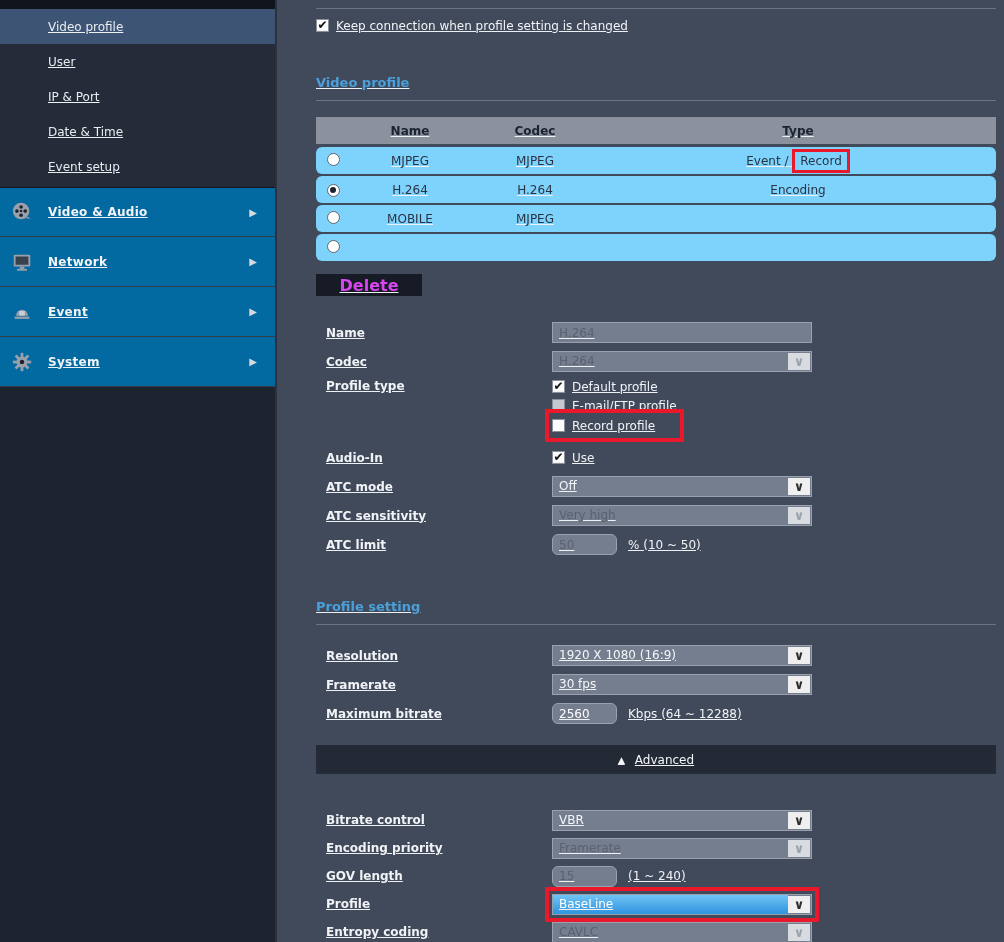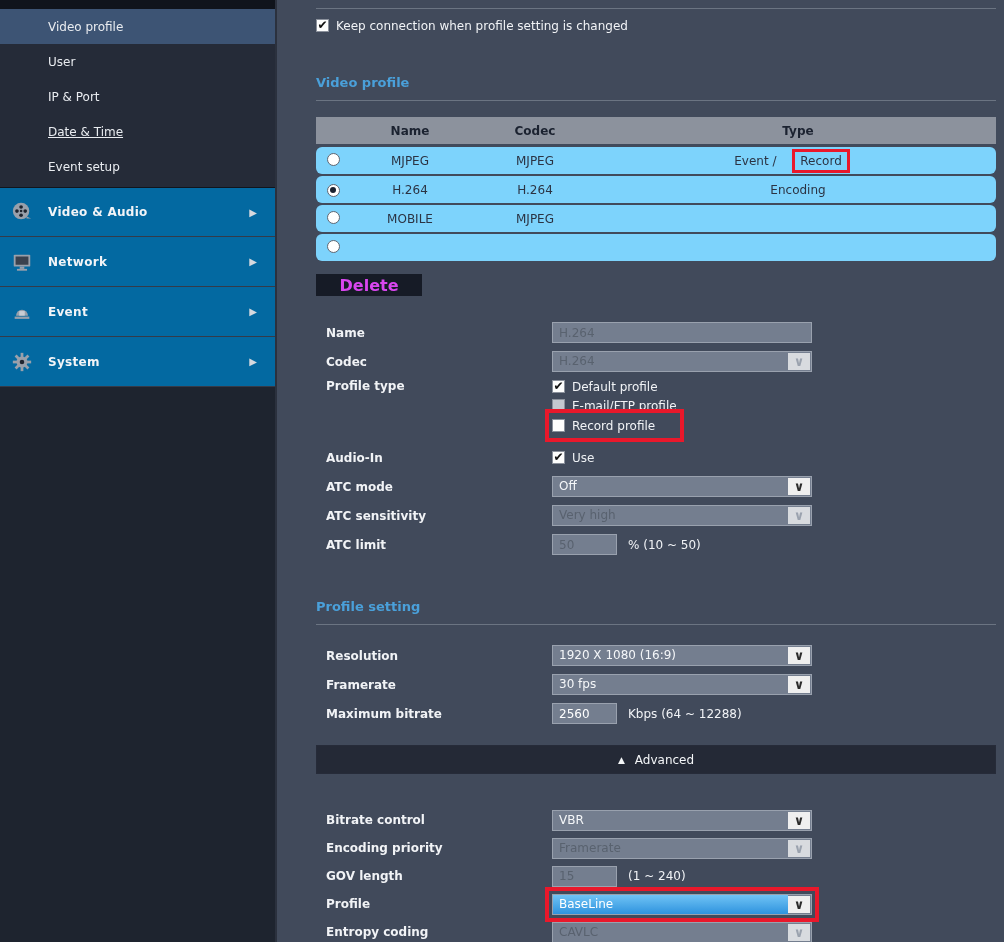--- a/index.html
+++ b/index.html
@@ -1,21 +1,21 @@
 <!DOCTYPE html>
 <html><head>
 <meta charset="utf-8">
 <style>
   * { margin:0; padding:0; box-sizing:border-box; }
   html,body { width:1004px; height:942px; overflow:hidden; }
   body {
     font-family:"DejaVu Sans","Liberation Sans",sans-serif;
     font-size:12px; background:#414a5b; color:#eef1f4;
   }
-  .app { display:flex; width:1004px; height:942px; }
+  .app { display:flex; width:1004px; height:942px;text-decoration:underline; }
 
   
   .sidebar { width:277px; flex:0 0 277px; background:#1e242f; border-right:2px solid #2b313e; display:flex; flex-direction:column; }
   .sb-topbar { height:9px; background:#10141c; }
   .submenu { background:#252b38; padding-bottom:3px; }
   .submenu-item { height:35px; display:flex; align-items:center; padding-left:48px; color:#e9ecf0; cursor:pointer; }
   .submenu-item.selected { background:#3d5474; }
   .submenu-item.underlined .sm-label { text-decoration:underline; }
   .menu-item { height:50px; display:flex; align-items:center; background:#0369a1; border-bottom:1px solid #343b49; cursor:pointer; position:relative; }
   .menu-item:first-of-type { border-top:1px solid #11151d; }
@@ -41,36 +41,36 @@
 
   
   .ptable { margin-top:16px; width:680px; }
   .prow { display:grid; grid-template-columns:34px 120px 130px 1fr; align-items:center; height:27px; margin-bottom:2px; }
   .prow > div { text-align:center; }
   .prow.head { background:#8c929d; color:#1b2230; font-weight:bold; margin-bottom:3px; }
   .prow.data { background:#7dd3fc; color:#2b3343;border-radius:6px; }
   .radio { width:13px; height:13px; border-radius:50%; background:#fff; border:1px solid #5e6672;
     display:inline-flex; align-items:center; justify-content:center; cursor:pointer; }
   .radio.checked::after { content:""; width:6px; height:6px; border-radius:50%; background:#1b2230; }
-  .red-frame { display:inline-block; border:3px solid #e9182b; padding:2px 5px; margin:-3px 12px;text-align:center; }
+  .red-frame { display:inline-block; border:3px solid #e9182b; padding:2px 5px; margin:-3px 0;text-align:center; }
 
   .btn-delete { margin-top:13px; width:106px; height:22px; background:#161b26; color:#d946ef;
     font-weight:bold; font-size:16px; border:none; display:block; cursor:pointer; font-family:inherit; }
 
   
   .form { margin-top:22px; }
   .frow { display:flex; align-items:center; min-height:29px; }
   .frow.tight { min-height:28px; }
   .flabel { width:236px; padding-left:10px; font-weight:bold; color:#f1f3f6; flex:0 0 236px; }
   .flabel.top { align-self:flex-start; padding-top:2px; }
   .unit { margin-left:11px; color:#f1f3f6; }
 
   .tinput { width:260px; height:21px; background:#747e8f; border:1px solid #99a1ae; color:#fff;
     padding:0 6px; font-family:inherit; font-size:12px; }
-  .tinput.small { width:65px; }
+  .tinput.small { width:65px;border-radius:6px; }
   .tinput.disabled { color:#59626f; }
 
   .select { width:260px; height:21px; background:#747e8f; border:1px solid #99a1ae; position:relative;
     display:flex; align-items:center; cursor:pointer; }
   .sel-text { padding-left:6px; color:#f5f7f9; flex:1; height:19px; line-height:19px; }
   .select.disabled .sel-text { color:#59626f; }
   .select.blue-sel .sel-text { background:linear-gradient(#70c3f5,#2e93de); color:#fff; margin-right:23px; }
   .chev { position:absolute; right:1px; top:1px; bottom:1px; width:22px; background:#efefef;
     display:flex; align-items:center; justify-content:center; color:#2b2b2b; font-weight:bold; font-size:13px; }
   .select.disabled .chev { background:#d8dbdf; color:#9aa2ae; }

